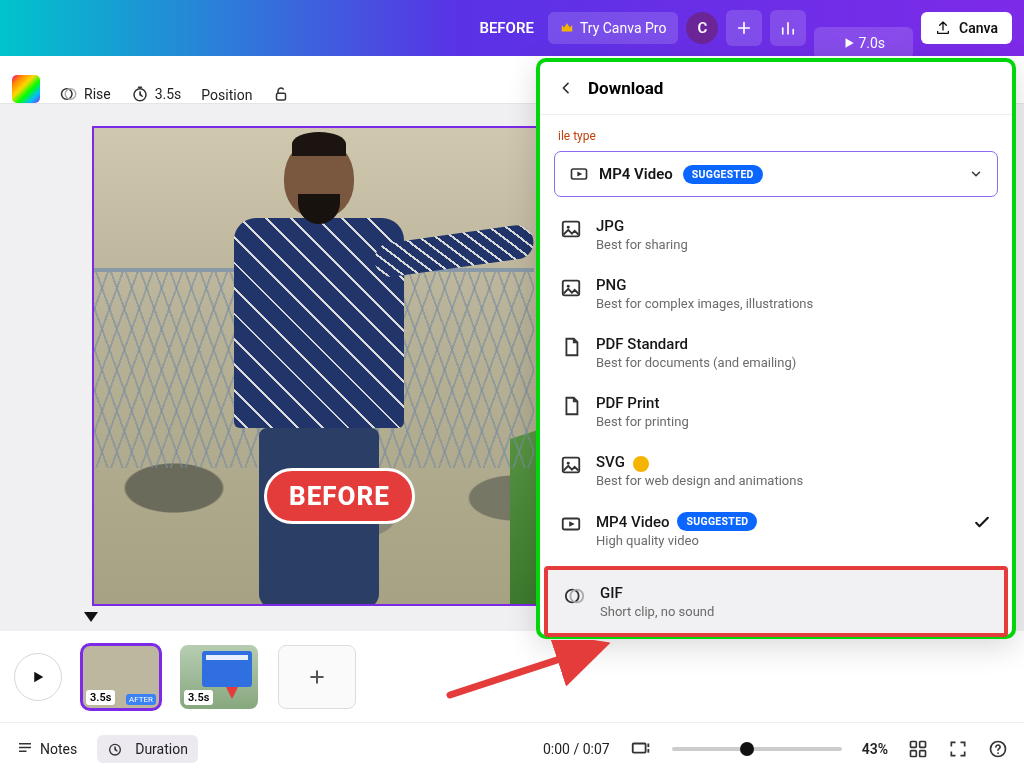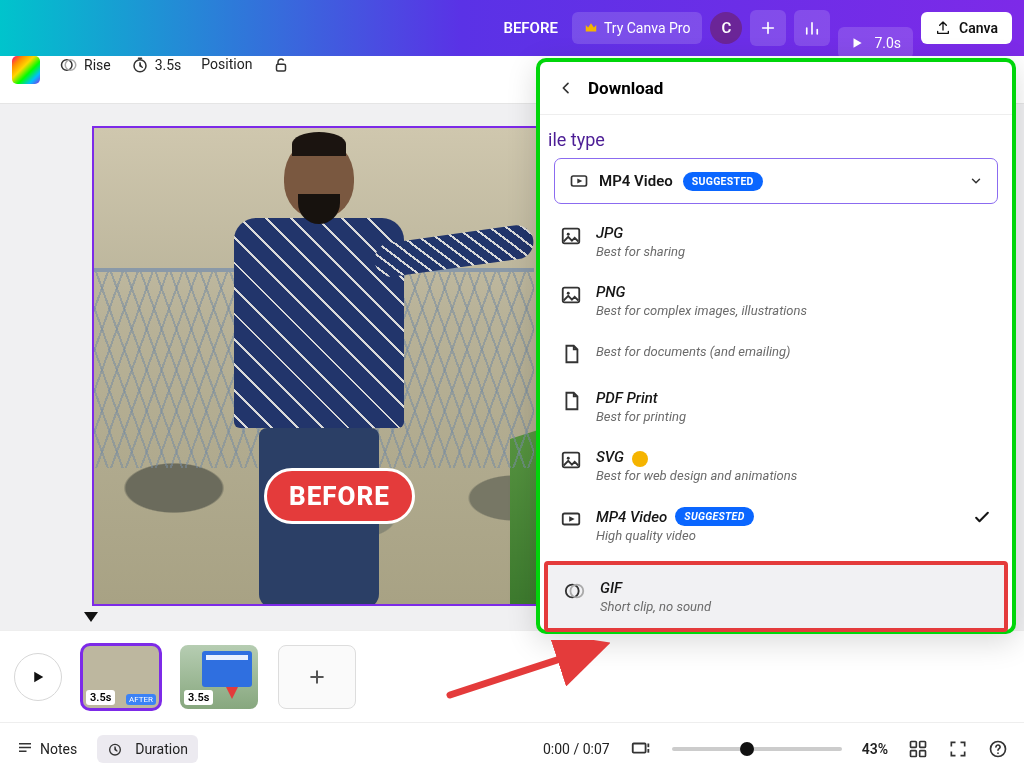--- a/index.html
+++ b/index.html
@@ -22,32 +22,32 @@
     background:#6b2597; color:#fff; display:flex; align-items:center; justify-content:center;
     font-weight:600; font-size:15px;
   }
   .topbar .iconbtn {
     width:36px; height:36px; border-radius:6px;
     background: rgba(255,255,255,0.15);
     display:flex; align-items:center; justify-content:center; cursor:pointer; color:#fff;
   }
   .topbar .playtime {
     background: rgba(255,255,255,0.15);
-    border-radius:6px; padding:8px 12px;
-    display:flex; align-items:center; gap:10px; font-size:14px; color:#fff; cursor:pointer;margin-top:30px;
+    border-radius:6px; padding:8px 28px;
+    display:flex; align-items:center; gap:2px; font-size:14px; color:#fff; cursor:pointer;margin-top:30px;
   }
   .topbar .share {
     background:#fff; color:#111; border-radius:6px;
     padding:8px 14px; display:flex; align-items:center; gap:8px;
     font-weight:600; font-size:14px; cursor:pointer;
   }
 
   .toolbar {
     height: 48px; background:#fff; border-bottom:1px solid #e5e5e5;
-    display:flex; align-items:flex-start; gap:20px; padding:0 12px;
+    display:flex; align-items:flex-end; gap:20px; padding:0 12px;
   }
   .color-sq {
     width:28px; height:28px; border-radius:5px;
     background: linear-gradient(135deg,#ff007f,#ff8c00,#ffd700,#00ff00,#00bfff,#8a2be2);
     cursor:pointer;
   }
   .tbtn { display:flex; align-items:center; gap:6px; font-size:14px; color:#222; cursor:pointer; }
   .tbtn svg { width:18px; height:18px; }
 
   .canvas-area {
@@ -150,35 +150,35 @@
   .panel {
     position:absolute; right:8px; top:58px; width:480px;
     background:#fff; border-radius:10px; box-shadow:0 8px 30px rgba(0,0,0,0.15);
     border:4px solid #00d60a; 
     padding-bottom:0; z-index:50;
   }
   .panel-head { display:flex; align-items:center; gap:14px; padding:16px 18px; }
   .panel-head .back{cursor:pointer; font-size:18px; color:#333;}
   .panel-head .t{font-weight:700; font-size:17px;}
   .panel hr{border:none; border-top:1px solid #eee;}
-  .ft-label { font-size:18px; color:#4c1d95; padding:14px 8px 8px;}
+  .ft-label { font-size:12px; color:#c2410c; padding:14px 18px 8px;}
   .select {
     margin:0 14px; border:1px solid #8b6bf0; border-radius:7px;
     padding:12px 14px; display:flex; align-items:center; gap:10px; cursor:pointer;
   }
   .select .txt{font-weight:600; font-size:15px; color:#161616;}
   .badge {
     background:#0a66ff; color:#fff; font-size:10.5px; font-weight:700;
     padding:3px 9px; border-radius:10px; letter-spacing:0.3px;
   }
   .select .chev{margin-left:auto; font-size:14px; color:#333;}
   .options { padding:8px 6px 0; }
   .opt {
     display:flex; align-items:flex-start; gap:14px;
-    padding:12px 14px; border-radius:8px; cursor:pointer;font-style:italic;
+    padding:12px 14px; border-radius:8px; cursor:pointer;
   }
   .opt .ic{width:22px; height:22px; color:#333; display:flex; align-items:center; justify-content:center; flex-shrink:0; margin-top:1px;}
   .opt .tx .t1{font-size:15px; font-weight:500; color:#161616; display:flex; align-items:center; gap:8px;}
   .opt .tx .t2{font-size:13px; color:#6b6b6b; margin-top:2px;}
   .opt .chk{margin-left:auto; font-size:18px; color:#161616;}
   .opt.red {
     border:4px solid #e43b3b; border-radius:4px; background:#f1f1f3;
     margin:6px -2px -2px -2px; padding:14px 16px;
   }
   .crown{width:16px;height:16px;background:#f5b400;border-radius:50%;display:inline-block;position:relative;top:2px;}
@@ -387,20 +387,21 @@
           <div class="t2">Best for complex images, illustrations</div>
         </span>
     </div>
     <div class="opt">
       <span class="ic">
           <svg width="22" height="22" viewBox="0 0 24 24">
             <path fill="none" stroke="#333" stroke-width="2" d="M7 3h8l4 4v14H7zM15 3v4h4"></path>
           </svg>
         </span>
       <span class="tx">
+          <div class="t1">PDF Standard</div>
           <div class="t2">Best for documents (and emailing)</div>
         </span>
     </div>
     <div class="opt">
       <span class="ic">
           <svg width="22" height="22" viewBox="0 0 24 24">
             <path fill="none" stroke="#333" stroke-width="2" d="M7 3h8l4 4v14H7zM15 3v4h4"></path>
           </svg>
         </span>
       <span class="tx">

